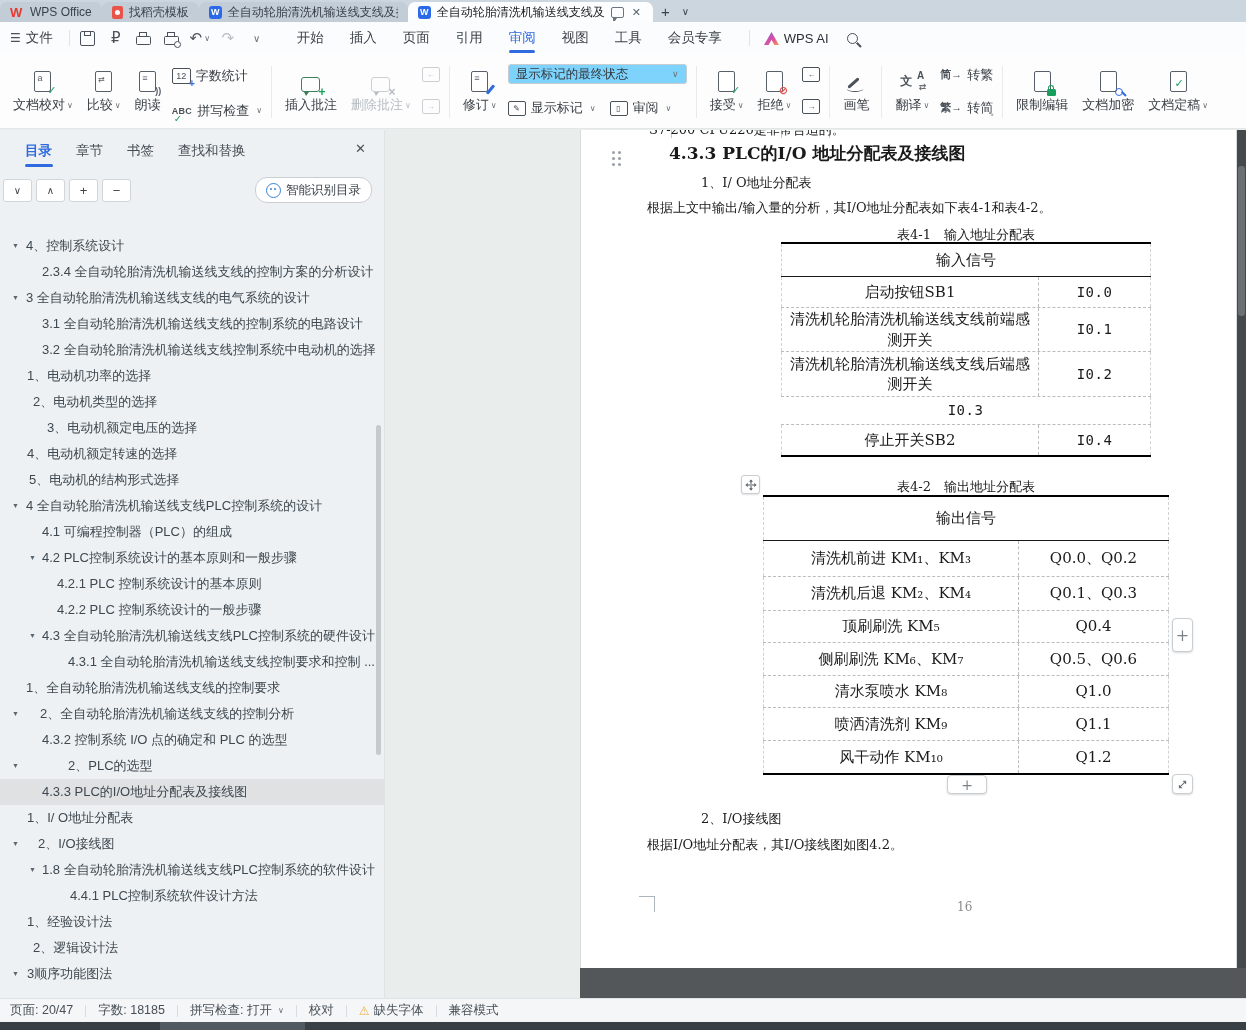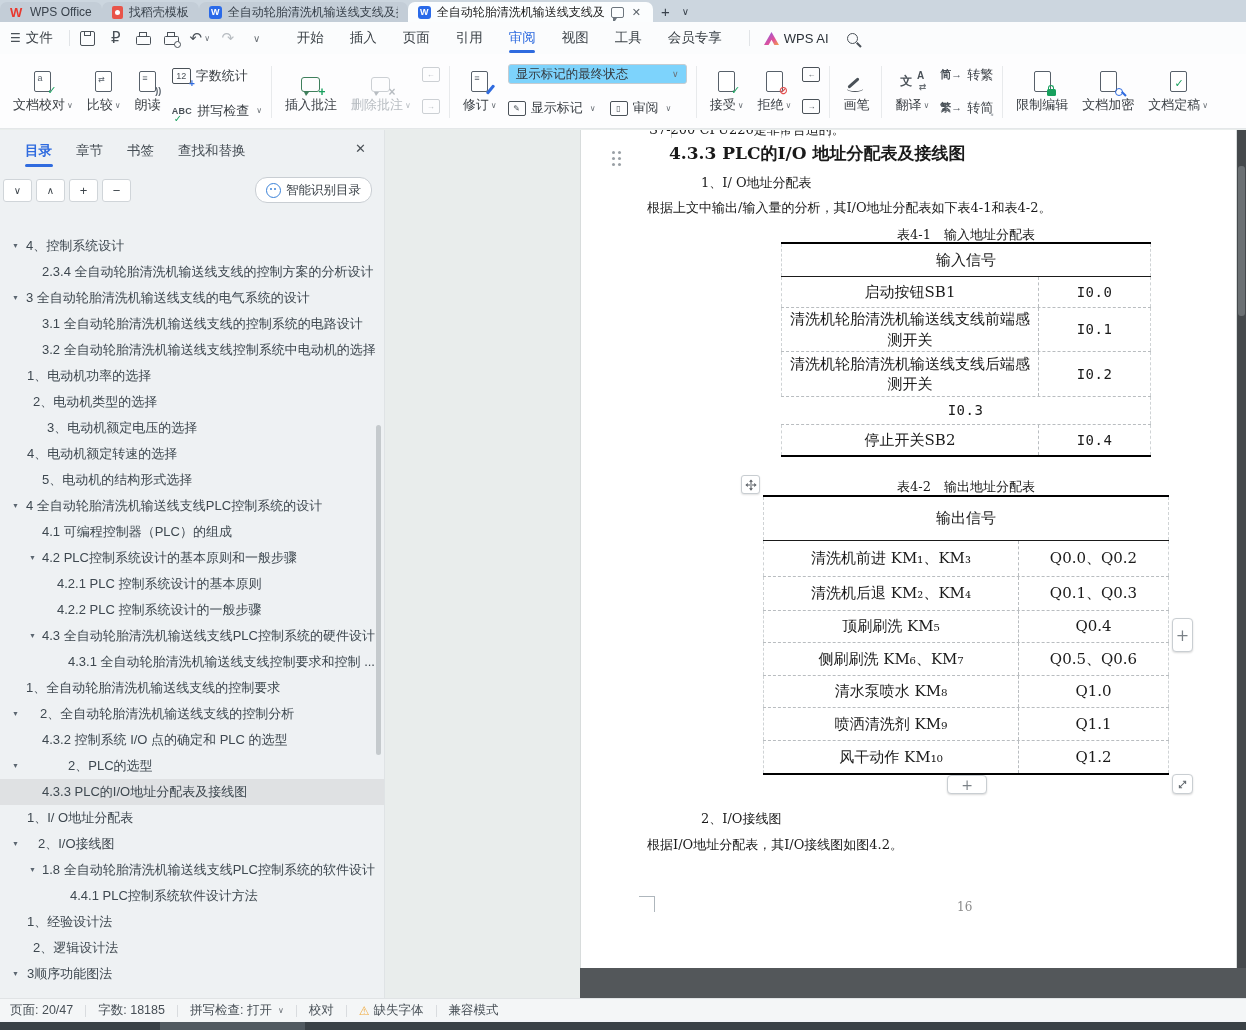--- a/index.html
+++ b/index.html
@@ -476,21 +476,21 @@
     <div class="outline" id="outline">
         <div class="o-row" style="padding-left: 26px;"><span class="o-arrow" style="left: 12px;">▼</span><span>4、控制系统设计</span></div>
         <div class="o-row" style="padding-left: 42px;"><span>2.3.4 全自动轮胎清洗机输送线支线的控制方案的分析设计</span></div>
         <div class="o-row" style="padding-left: 26px;"><span class="o-arrow" style="left: 12px;">▼</span><span>3 全自动轮胎清洗机输送线支线的电气系统的设计</span></div>
         <div class="o-row" style="padding-left: 42px;"><span>3.1 全自动轮胎清洗机输送线支线的控制系统的电路设计</span></div>
         <div class="o-row" style="padding-left: 42px;"><span>3.2 全自动轮胎清洗机输送线支线控制系统中电动机的选择</span></div>
         <div class="o-row" style="padding-left: 27px;"><span>1、电动机功率的选择</span></div>
         <div class="o-row" style="padding-left: 33px;"><span>2、电动机类型的选择</span></div>
         <div class="o-row" style="padding-left: 47px;"><span>3、电动机额定电压的选择</span></div>
         <div class="o-row" style="padding-left: 27px;"><span>4、电动机额定转速的选择</span></div>
-        <div class="o-row" style="padding-left: 42px;"><span>5、电动机的结构形式选择</span></div>
+        <div class="o-row" style="padding-left: 29px;"><span>5、电动机的结构形式选择</span></div>
         <div class="o-row" style="padding-left: 26px;"><span class="o-arrow" style="left: 12px;">▼</span><span>4 全自动轮胎清洗机输送线支线PLC控制系统的设计</span></div>
         <div class="o-row" style="padding-left: 42px;"><span>4.1 可编程控制器（PLC）的组成</span></div>
         <div class="o-row" style="padding-left: 42px;"><span class="o-arrow" style="left: 29px;">▼</span><span>4.2 PLC控制系统设计的基本原则和一般步骤</span></div>
         <div class="o-row" style="padding-left: 57px;"><span>4.2.1 PLC 控制系统设计的基本原则</span></div>
         <div class="o-row" style="padding-left: 57px;"><span>4.2.2 PLC 控制系统设计的一般步骤</span></div>
         <div class="o-row" style="padding-left: 42px;"><span class="o-arrow" style="left: 29px;">▼</span><span>4.3 全自动轮胎清洗机输送线支线PLC控制系统的硬件设计</span></div>
         <div class="o-row" style="padding-left: 68px;"><span>4.3.1 全自动轮胎清洗机输送线支线控制要求和控制 ...</span></div>
         <div class="o-row" style="padding-left: 26px;"><span>1、全自动轮胎清洗机输送线支线的控制要求</span></div>
         <div class="o-row" style="padding-left: 40px;"><span class="o-arrow" style="left: 12px;">▼</span><span>2、全自动轮胎清洗机输送线支线的控制分析</span></div>
         <div class="o-row" style="padding-left: 42px;"><span>4.3.2 控制系统 I/O 点的确定和 PLC 的选型</span></div>

